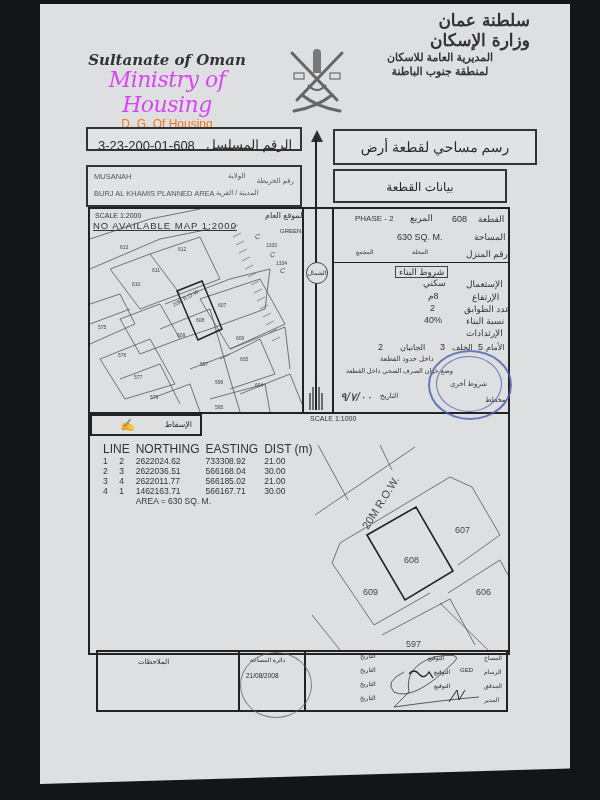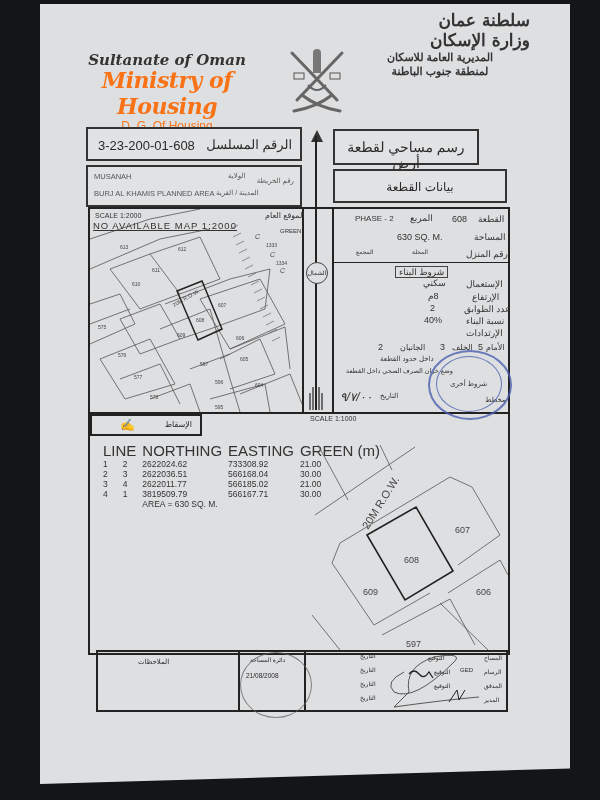--- a/index.html
+++ b/index.html
@@ -1,47 +1,47 @@
 <!DOCTYPE html>
 <html><head>
 <meta charset="utf-8">
 <style>
   html,body{margin:0;padding:0;}
   body{width:600px;height:800px;background:#141517;position:relative;overflow:hidden;font-family:"Liberation Sans",sans-serif;color:#2a2a2a;}
   .paper{position:absolute;left:40px;top:4px;width:530px;height:780px;background:#dedfe1;
     clip-path:polygon(0 0,100% 0,100% 98%,0 100%);}
   .hdr-en{position:absolute;left:62px;top:10px;width:210px;text-align:center;}
   .script1{font-family:"DejaVu Serif",serif;font-style:italic;font-size:15px;font-weight:bold;color:#333;margin-top:41px;}
-  .script2{font-family:"DejaVu Serif",serif;font-style:italic;font-size:22px;font-weight:bold;color:#f97316;letter-spacing:-0.5px;margin-top:-2px;text-align:center;}
+  .script2{font-family:"DejaVu Serif",serif;font-style:italic;font-size:22px;font-weight:normal;color:#d946ef;letter-spacing:-0.5px;margin-top:-2px;text-align:center;}
   .hdr-en .l{font-size:12px;line-height:14px;color:#f97316;}
   .hdr-ar{position:absolute;left:350px;top:10px;width:180px;text-align:center;direction:rtl;color:#333;}
   .hdr-ar .big{font-family:"DejaVu Serif",serif;font-size:17px;font-weight:bold;line-height:20px;text-align:right;}
   .hdr-ar .l{font-size:11px;line-height:14px;font-weight:bold;}
   .emblem{position:absolute;left:282px;top:45px;width:70px;height:70px;}
   .box{position:absolute;border:2px solid #333;box-sizing:border-box;background:#e1e2e4;}
-  .serial{left:86px;top:127px;width:216px;height:34px;}
+  .serial{left:86px;top:127px;width:216px;height:24px;}
   .serial .num{position:absolute;left:10px;top:9px;font-size:13px;}
   .serial .lbl{position:absolute;right:8px;top:8px;font-size:13px;direction:rtl;}
   .loc{left:86px;top:165px;width:216px;height:42px;}
   .loc .t{position:absolute;font-size:7px;color:#555;}
-  .title{left:333px;top:129px;width:146px;height:36px;}
+  .title{left:333px;top:129px;width:204px;height:36px;}
   .title .t{position:absolute;width:100%;top:8px;text-align:center;font-size:14px;direction:rtl;}
   .plotdata{left:333px;top:169px;width:174px;height:34px;}
   .plotdata .t{position:absolute;width:100%;top:9px;text-align:center;font-size:12px;direction:rtl;}
   .arrowhead{position:absolute;left:311px;top:130px;width:0;height:0;border-left:6px solid transparent;border-right:6px solid transparent;border-bottom:12px solid #333;}
   .mainframe{position:absolute;left:88px;top:207px;width:422px;height:448px;border:2px solid #222;box-sizing:border-box;}
   .sep-h{position:absolute;height:2px;background:#222;}
   .sep-v{position:absolute;width:2px;background:#222;}
   .small{font-size:7px;color:#333;position:absolute;}
   .info .r{position:absolute;font-size:9px;color:#333;white-space:nowrap;}
   .rtl{direction:rtl;}
   .coords{position:absolute;left:100px;top:442px;font-size:8.5px;color:#333;}
   .coords table{border-collapse:collapse;}
   .coords td{padding:0 3px;line-height:10px;white-space:nowrap;}
-  .coords th{font-weight:normal;padding:0 3px;text-align:right;font-size:15px;margin-top:44px;}
+  .coords th{font-weight:normal;padding:0 3px;text-align:right;font-size:12px;margin-top:44px;}
   .footer{position:absolute;left:96px;top:650px;width:412px;height:62px;border:2px solid #222;box-sizing:border-box;}
   .stamp{position:absolute;border-radius:50%;border:2px solid #4a5fb0;opacity:0.8;}
   .mapsvg{position:absolute;}
 </style>
 </head>
 <body>
 
 <div class="paper"></div>
 
 <div class="hdr-en">
@@ -225,21 +225,21 @@
 </div>
 <span class="small" style="left:310px;top:415px;font-size:7px">SCALE 1:1000</span>
 
 <div class="coords">
   <table>
     <tbody>
         <tr>
       <th colspan="2">LINE</th>
       <th>NORTHING</th>
       <th>EASTING</th>
-      <th>GREEN (m)</th>
+      <th>DIST (m)</th>
     </tr>
     <tr>
       <td>1</td>
           <td>2</td>
       <td>2622024.62</td>
           <td>733308.92</td>
           <td>21.00</td>
     </tr>
     <tr>
       <td>2</td>
@@ -251,21 +251,21 @@
     <tr>
       <td>3</td>
           <td>4</td>
       <td>2622011.77</td>
           <td>566185.02</td>
           <td>21.00</td>
     </tr>
     <tr>
       <td>4</td>
           <td>1</td>
-      <td>3819509.79</td>
+      <td>1462163.71</td>
           <td>566167.71</td>
           <td>30.00</td>
     </tr>
     <tr>
       <td></td>
           <td></td>
           <td colspan="3">AREA = 630 SQ. M.</td>
     </tr>
   </tbody>
     </table>

